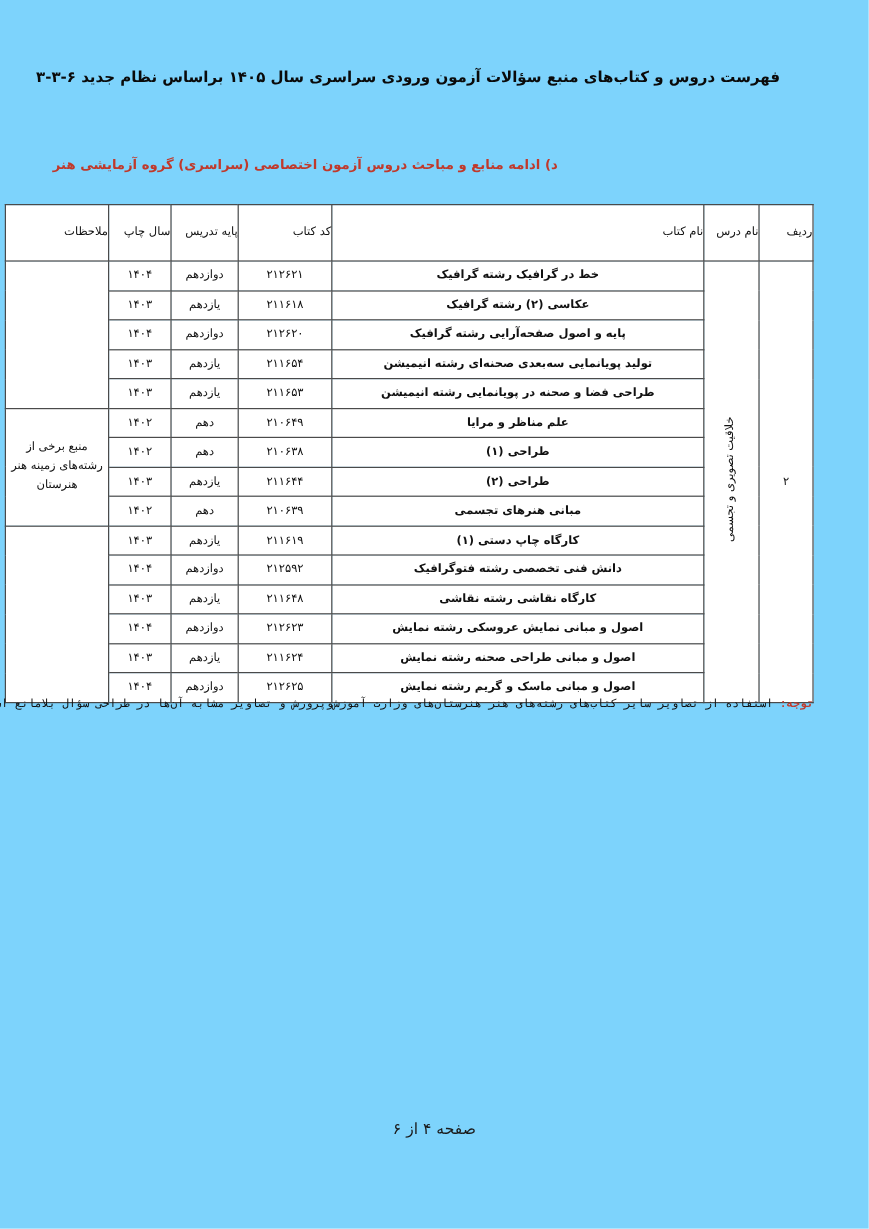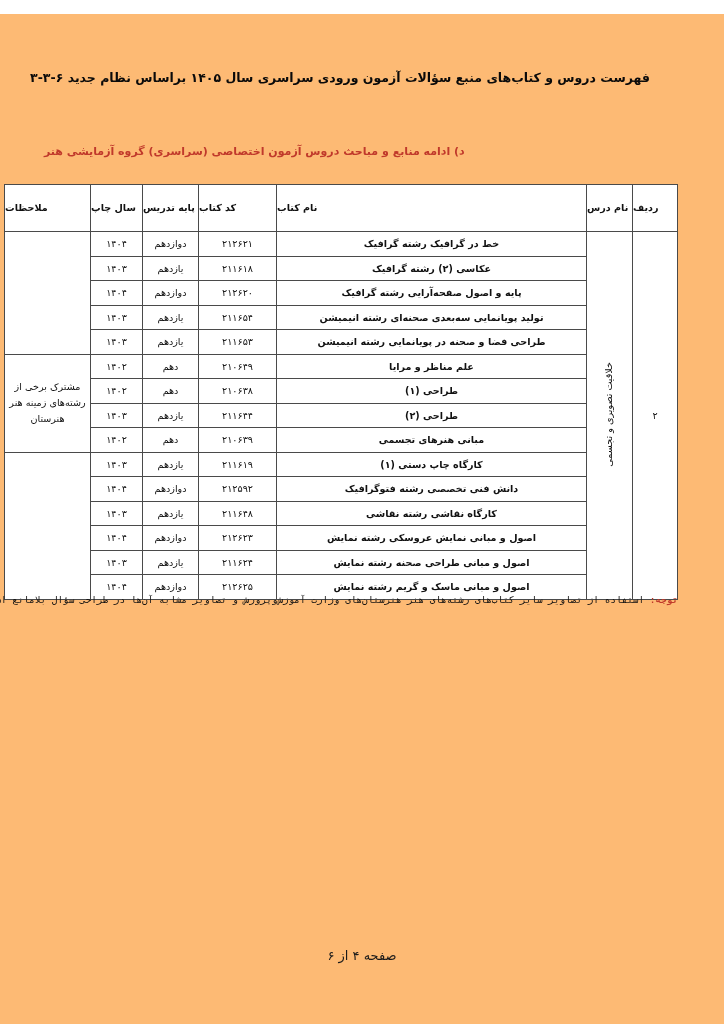--- a/index.html
+++ b/index.html
@@ -12,22 +12,21 @@
     height: 1024px;
     position: relative;
     font-family: "DejaVu Sans", "Liberation Sans", sans-serif;
     color: #111111;
     overflow: hidden;
   }
 
   .page {
     position: absolute;
     inset: 0;
-    background: #fdba74;
-    margin-top: 14px;
+    background: #7dd3fc;
   }
 
   
   .doc-title {
     position: absolute;
     top: 56px;
     left: 0;
     right: 44px;
     text-align: center;
     font-size: 12.5px;
@@ -69,24 +68,24 @@
   table.src-table th {
     border: 1px solid #4a4a4a;
     font-size: 9.6px;
     color: #111;
     padding: 0;
     vertical-align: middle;
     background: #ffffff;
   }
   thead th {
     background: #f6c7ad;
-    font-weight: bold;
+    font-weight: normal;
     height: 46px;
     line-height: 1.25;
-    text-align: left;
+    text-align: right;
     font-size: 10px;
   }
 
   
   col.c-radif   { width: 45px; }
   col.c-dars    { width: 46px; }
   col.c-ketab   { width: 310px; }
   col.c-code    { width: 78px; }
   col.c-paye    { width: 56px; }
   col.c-sal     { width: 52px; }
@@ -231,21 +230,21 @@
           <td class="cell-code">۲۱۱۶۵۳</td>
           <td class="cell-paye">یازدهم</td>
           <td class="cell-sal">۱۴۰۳</td>
         </tr>
 
         <tr>
           <td class="cell-book">علم مناظر و مرایا</td>
           <td class="cell-code">۲۱۰۶۴۹</td>
           <td class="cell-paye">دهم</td>
           <td class="cell-sal">۱۴۰۲</td>
-          <td class="cell-molah" rowspan="4">مشترک برخی از رشته‌های زمینه هنر هنرستان</td>
+          <td class="cell-molah" rowspan="4">منبع برخی از رشته‌های زمینه هنر هنرستان</td>
         </tr>
 
         <tr>
           <td class="cell-book">طراحی (۱)</td>
           <td class="cell-code">۲۱۰۶۳۸</td>
           <td class="cell-paye">دهم</td>
           <td class="cell-sal">۱۴۰۲</td>
         </tr>
 
         <tr>

